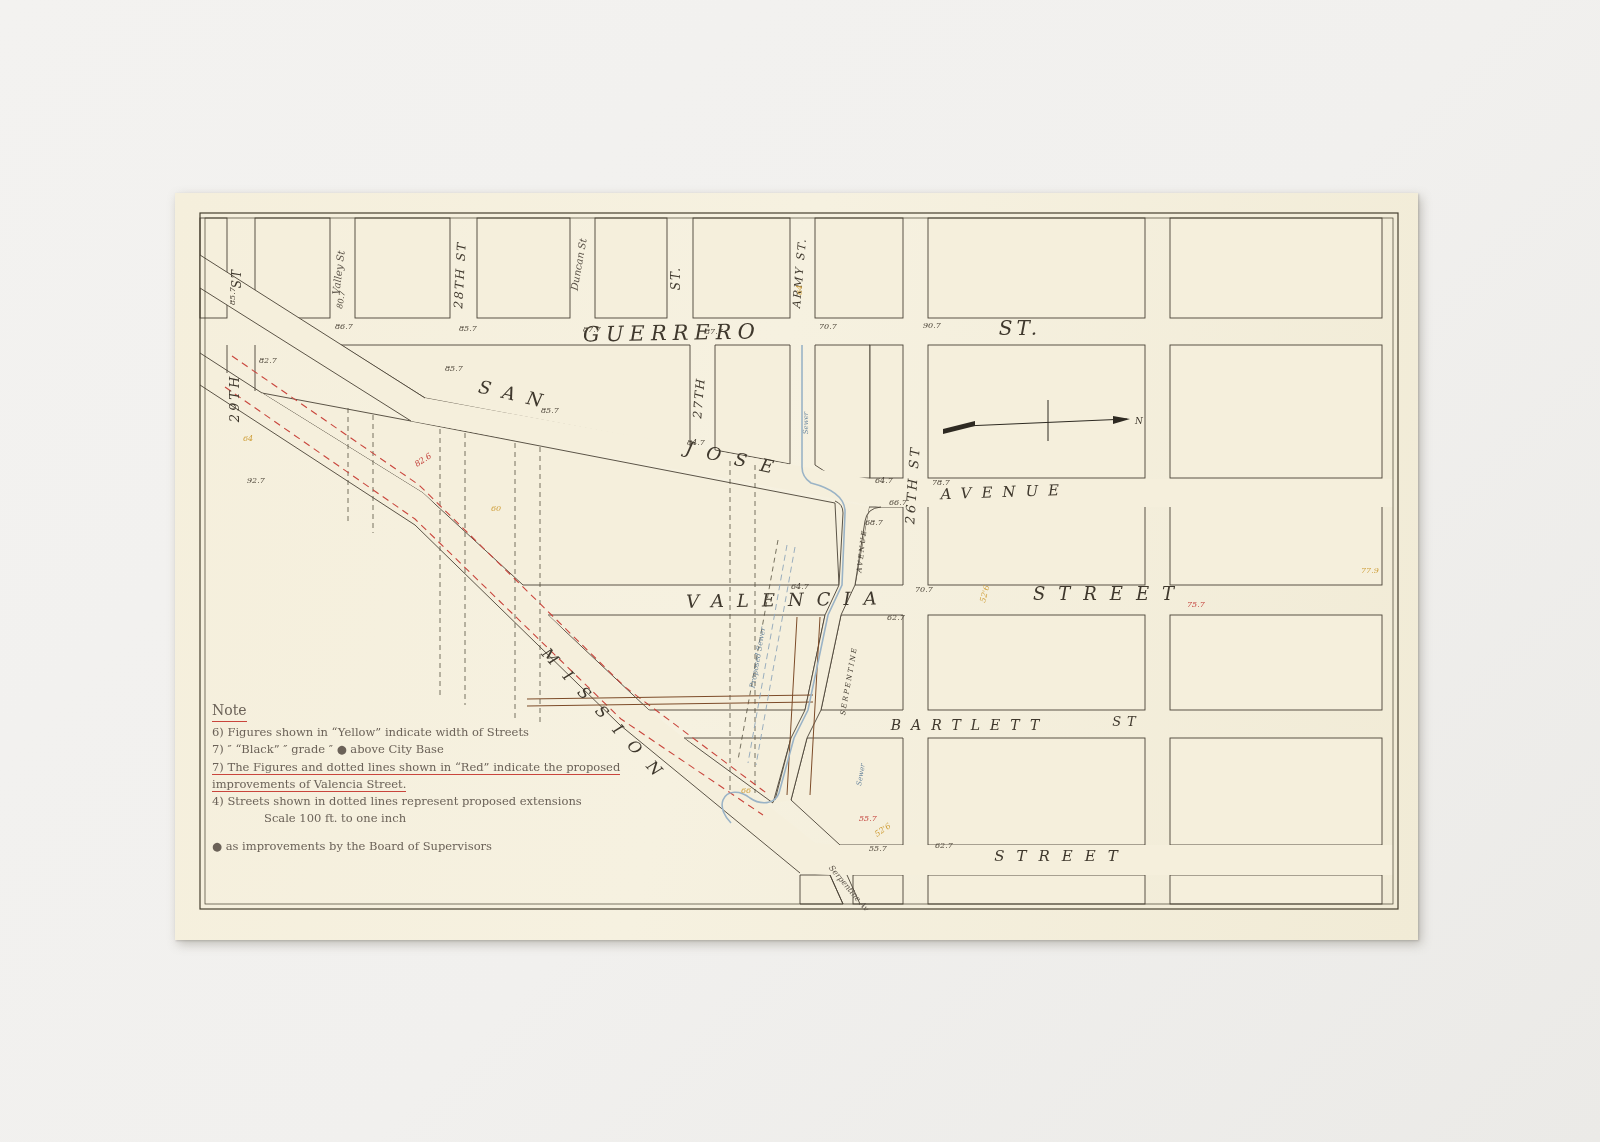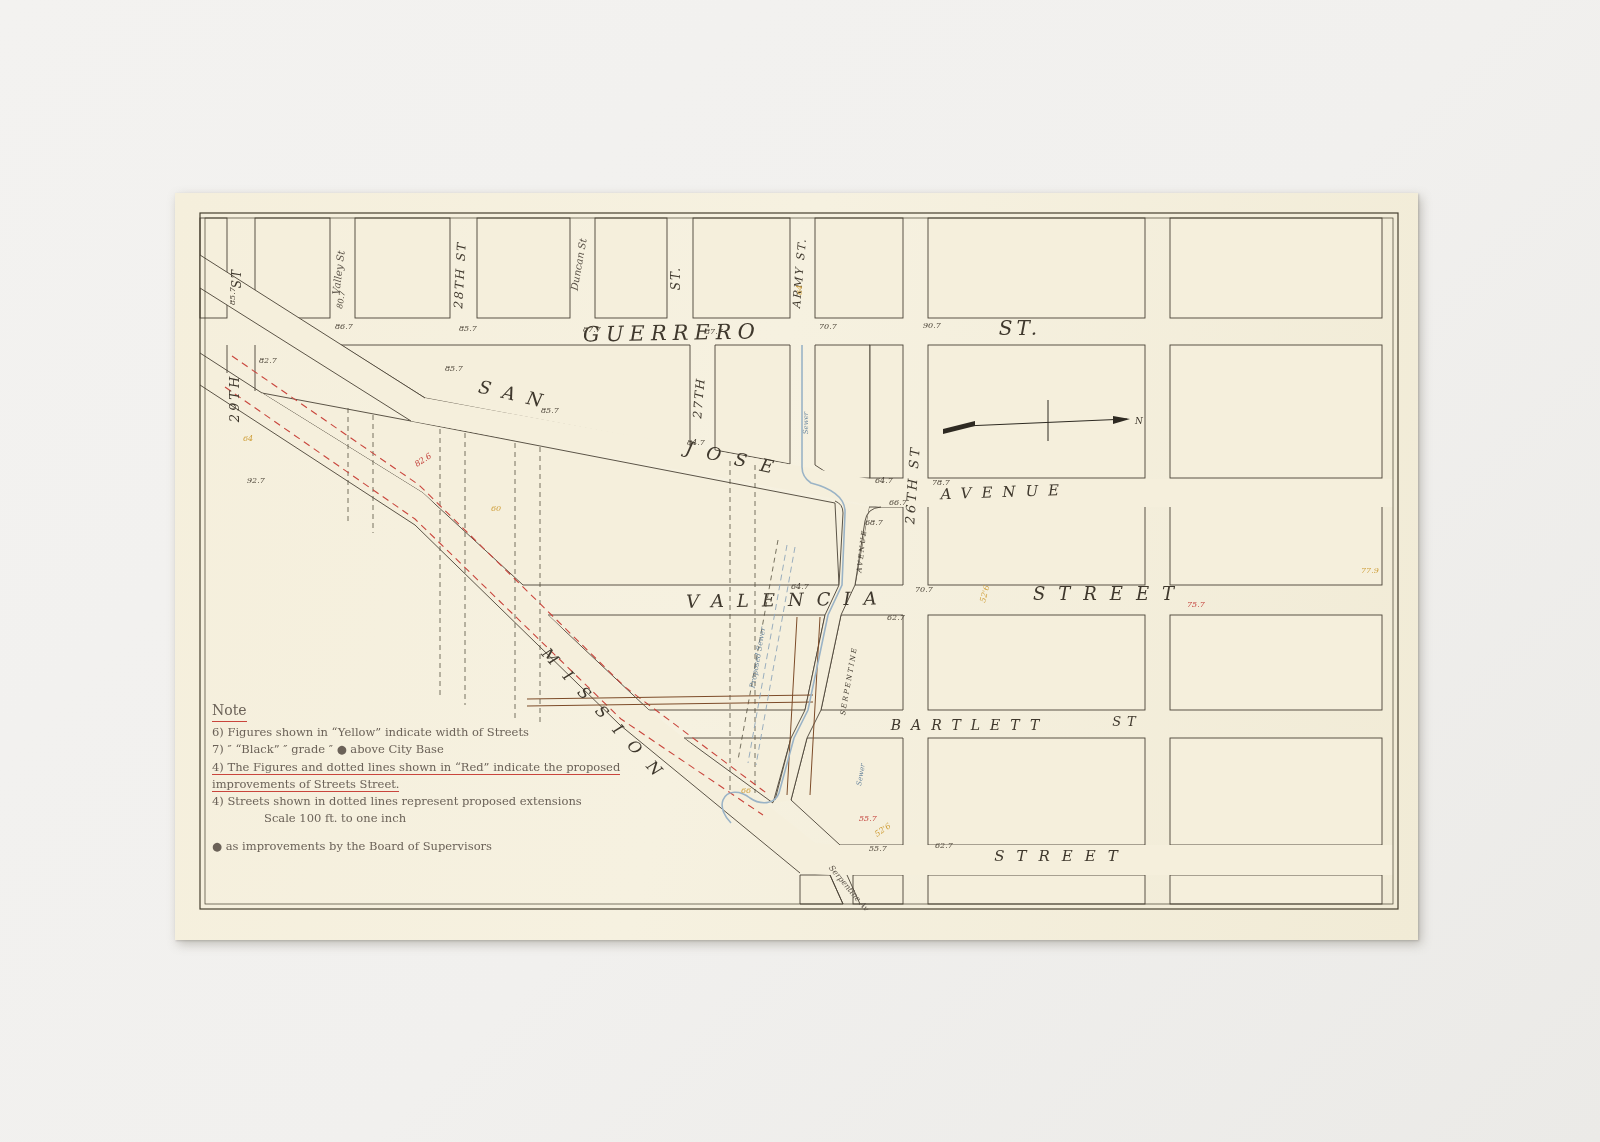--- a/index.html
+++ b/index.html
@@ -201,21 +201,21 @@
           <text x="694" y="658" class="ann k">55.7</text>
           <text x="760" y="655" class="ann k">62.7</text>
         </g>
     </svg>
 
     <div id="note" style="position:absolute;left:37px;top:507px;width:440px;">
       <span class="title">Note</span>
       <div id="note-lines">
           <div class="note-line"><span>6) Figures shown in “Yellow” indicate width of Streets</span></div>
           <div class="note-line"><span>7)        ″        “Black”      ″      grade      ″        ● above City Base</span></div>
-          <div class="note-line"><span class="ru">4) The Figures and dotted lines shown in “Red” indicate the proposed</span></div>
-          <div class="note-line"><span class="ru">improvements of </span><span class="ru">Streets Street.</span></div>
+          <div class="note-line"><span class="ru">7) The Figures and dotted lines shown in “Red” indicate the proposed</span></div>
+          <div class="note-line"><span class="ru">improvements of </span><span class="ru">Valencia Street.</span></div>
           <div class="note-line"><span>4) Streets shown in dotted lines represent proposed extensions</span></div>
           <div class="note-line indent"><span>Scale 100 ft. to one inch</span></div>
           <div class="note-line gap"><span>● as improvements by the Board of Supervisors</span></div>
         </div>
     </div>
   </div>
 </div>
 
 </body></html>

